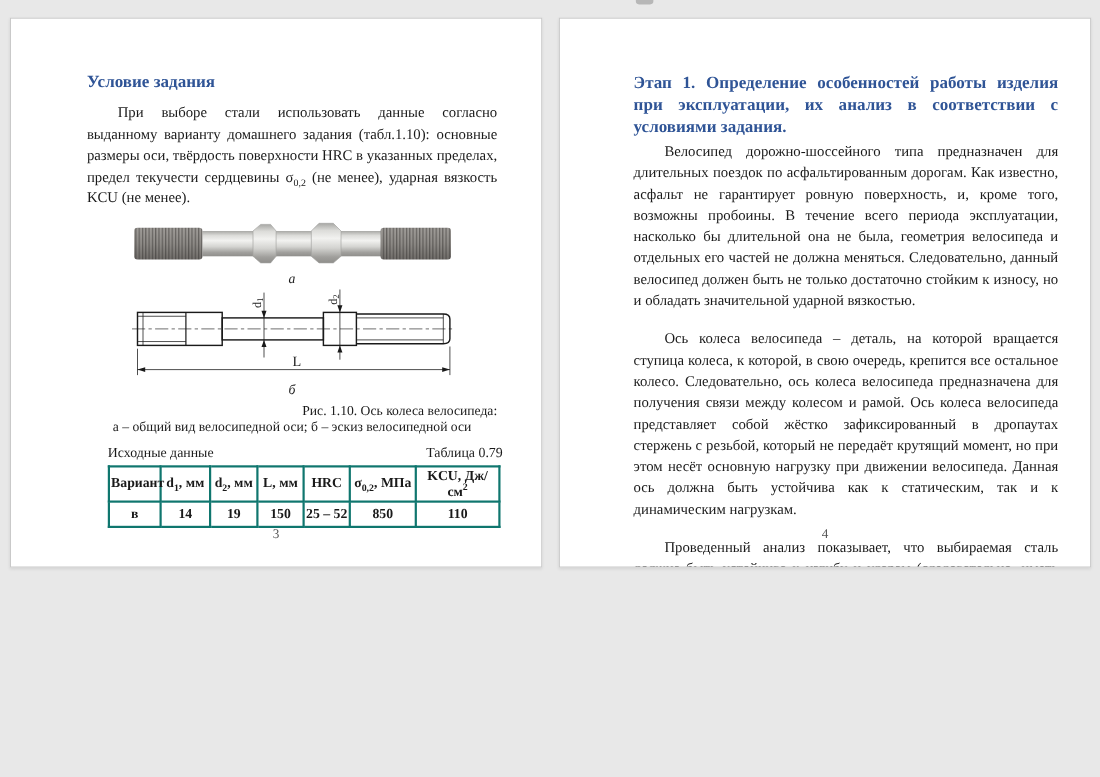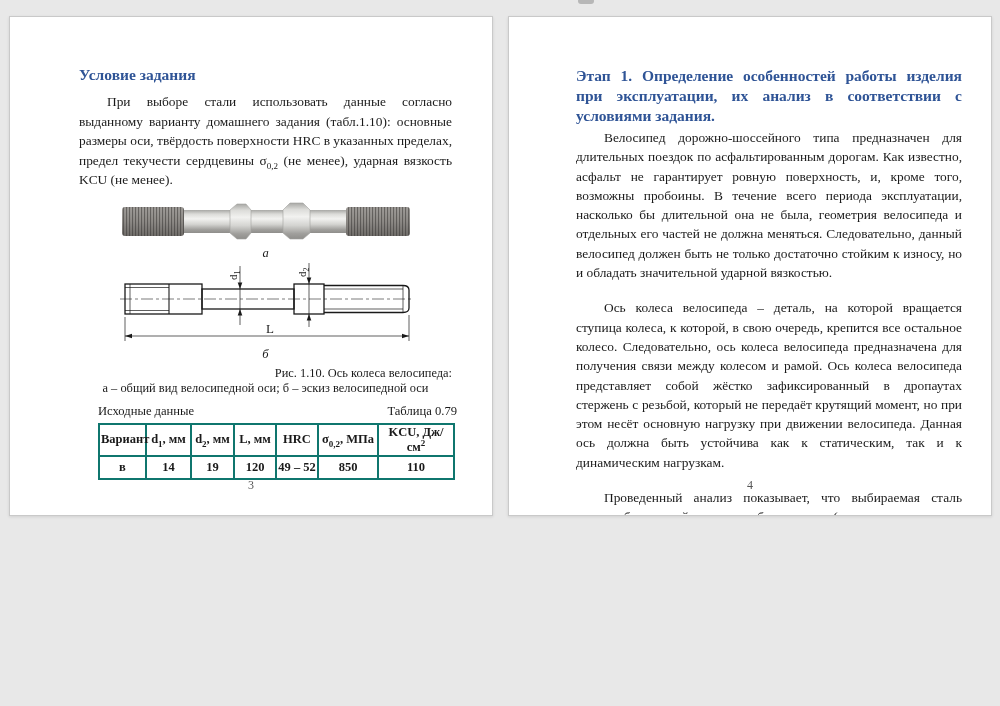--- a/index.html
+++ b/index.html
@@ -162,22 +162,22 @@
       <th>d<sub>2</sub>, мм</th>
       <th>L, мм</th>
       <th>HRC</th>
       <th>σ<sub>0,2</sub>, МПа</th>
       <th>KCU, Дж/см<sup>2</sup></th>
     </tr>
     <tr>
       <td>в</td>
       <td>14</td>
       <td>19</td>
-      <td>120</td>
-      <td>49 – 52</td>
+      <td>150</td>
+      <td>25 – 52</td>
       <td>850</td>
       <td>110</td>
     </tr>
   </tbody>
     </table>
 
   <div class="pageno">3</div>
 </div>
 
 <div class="page page-right">

